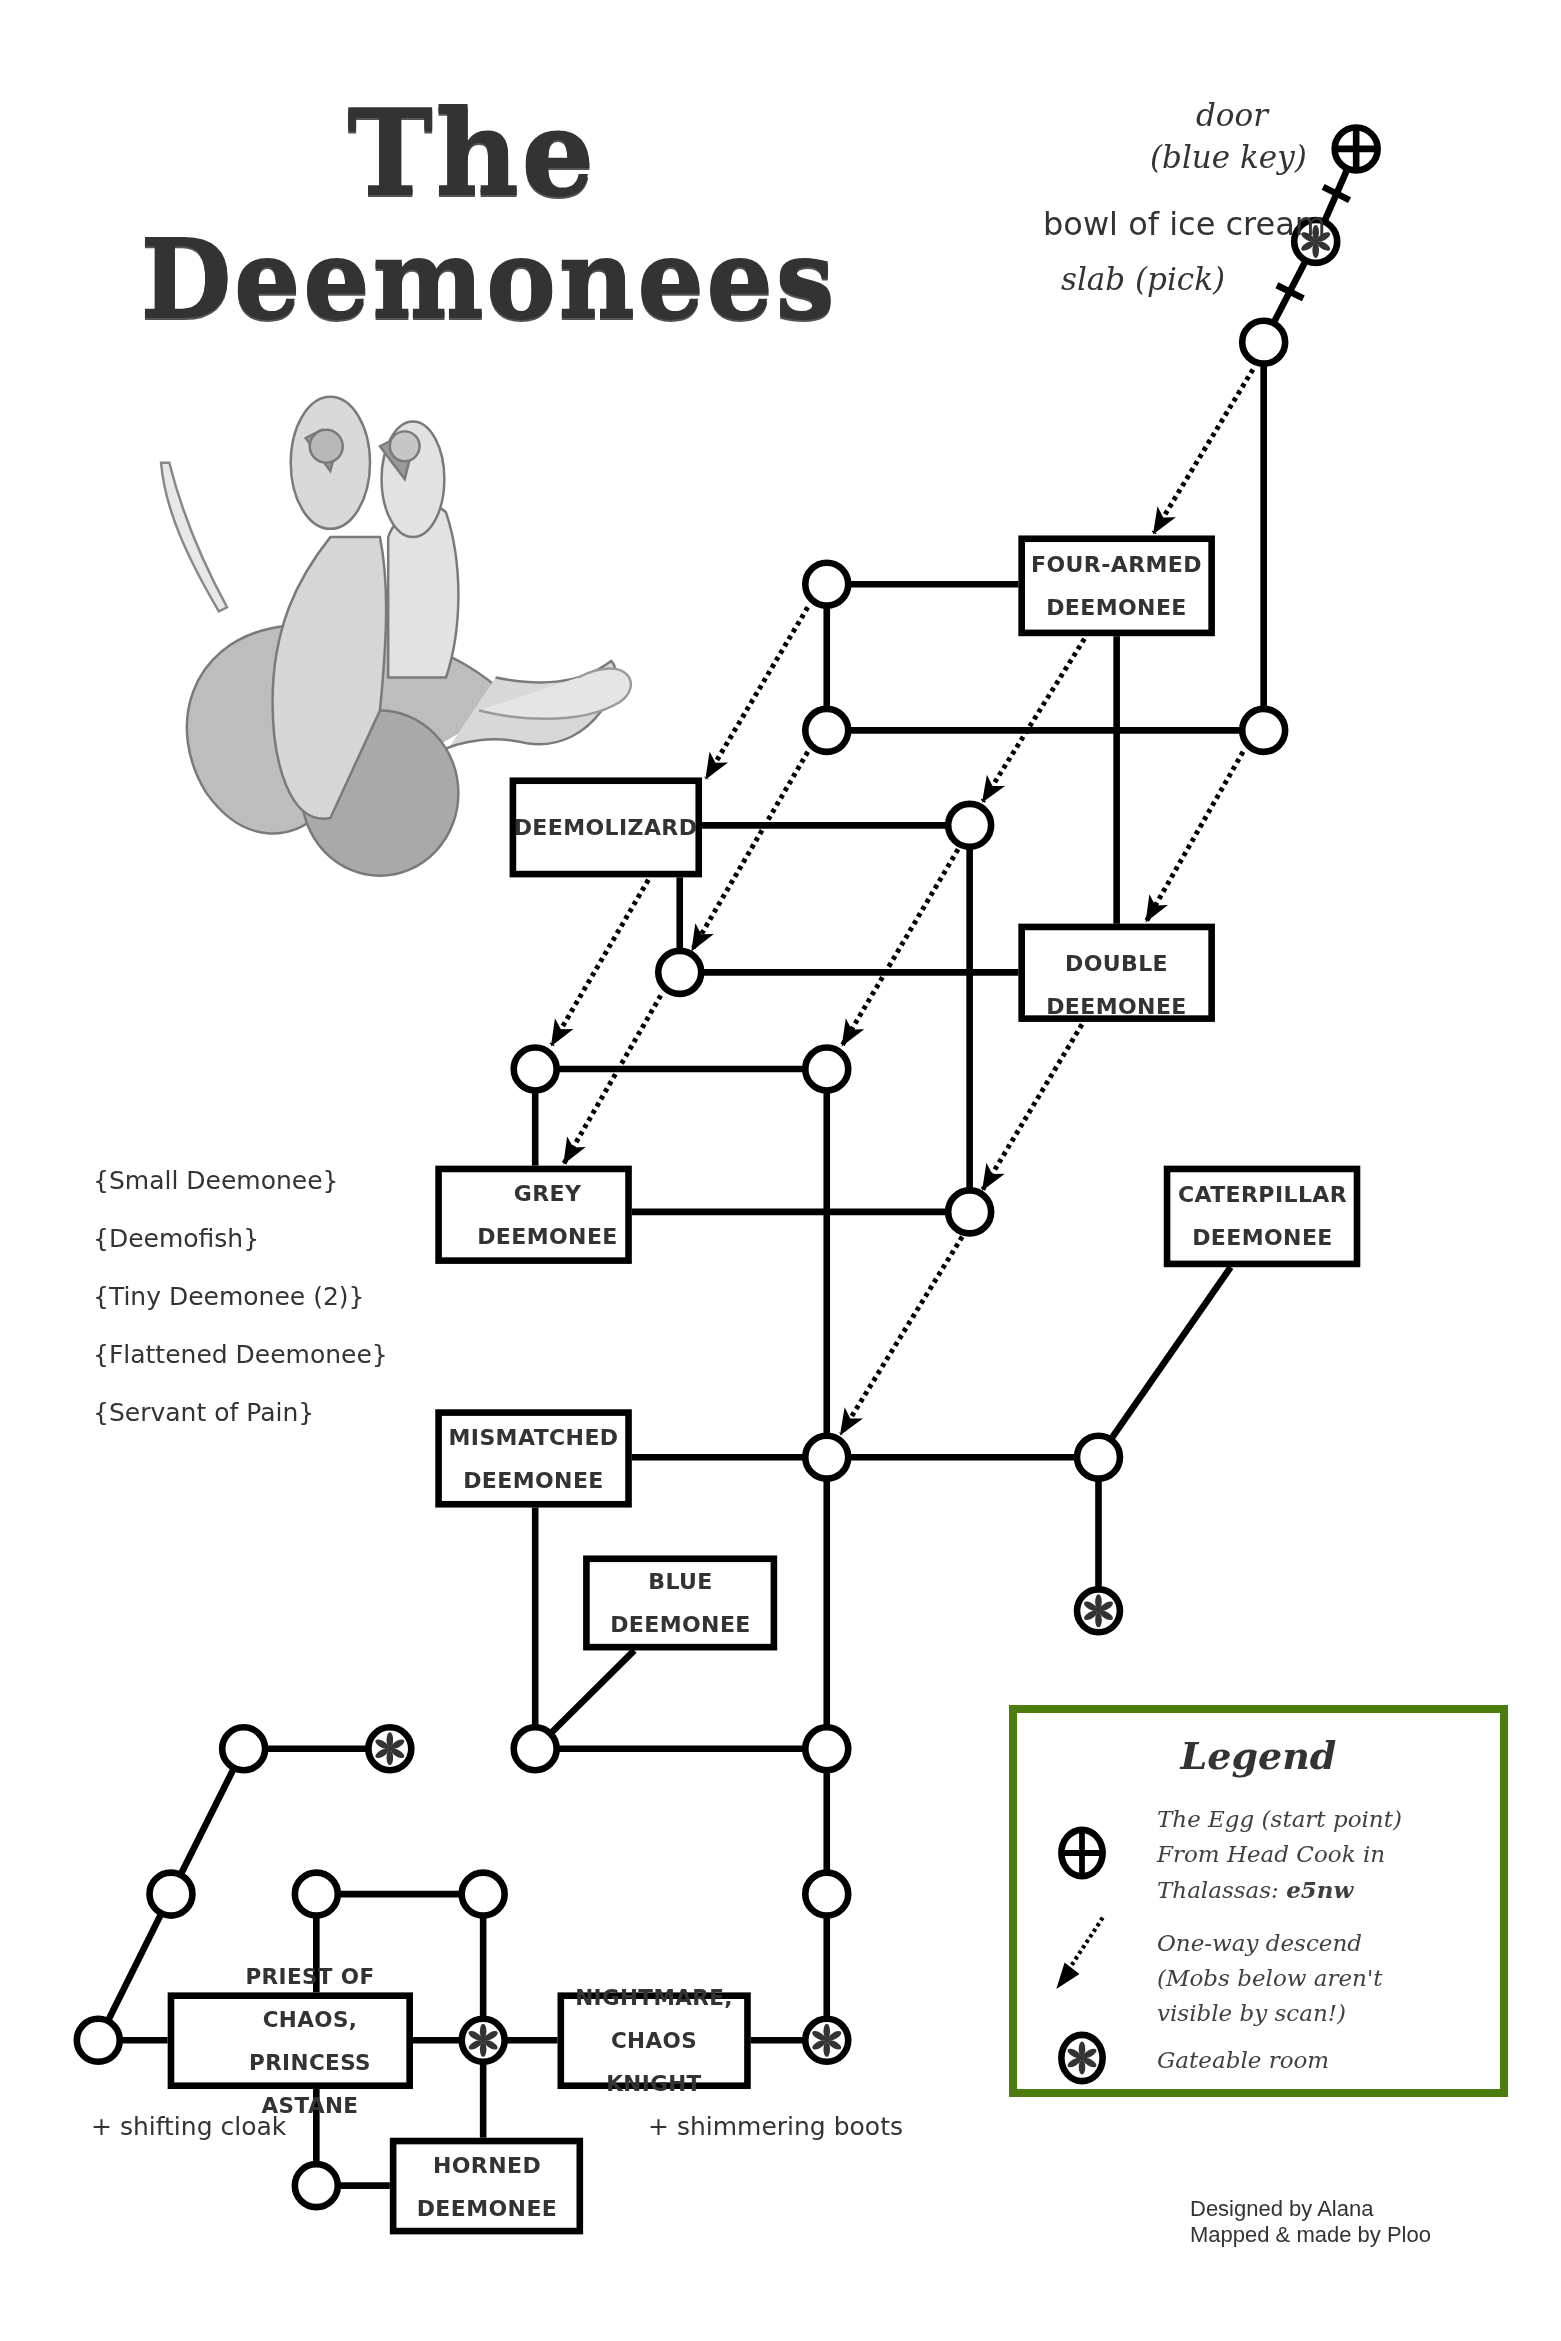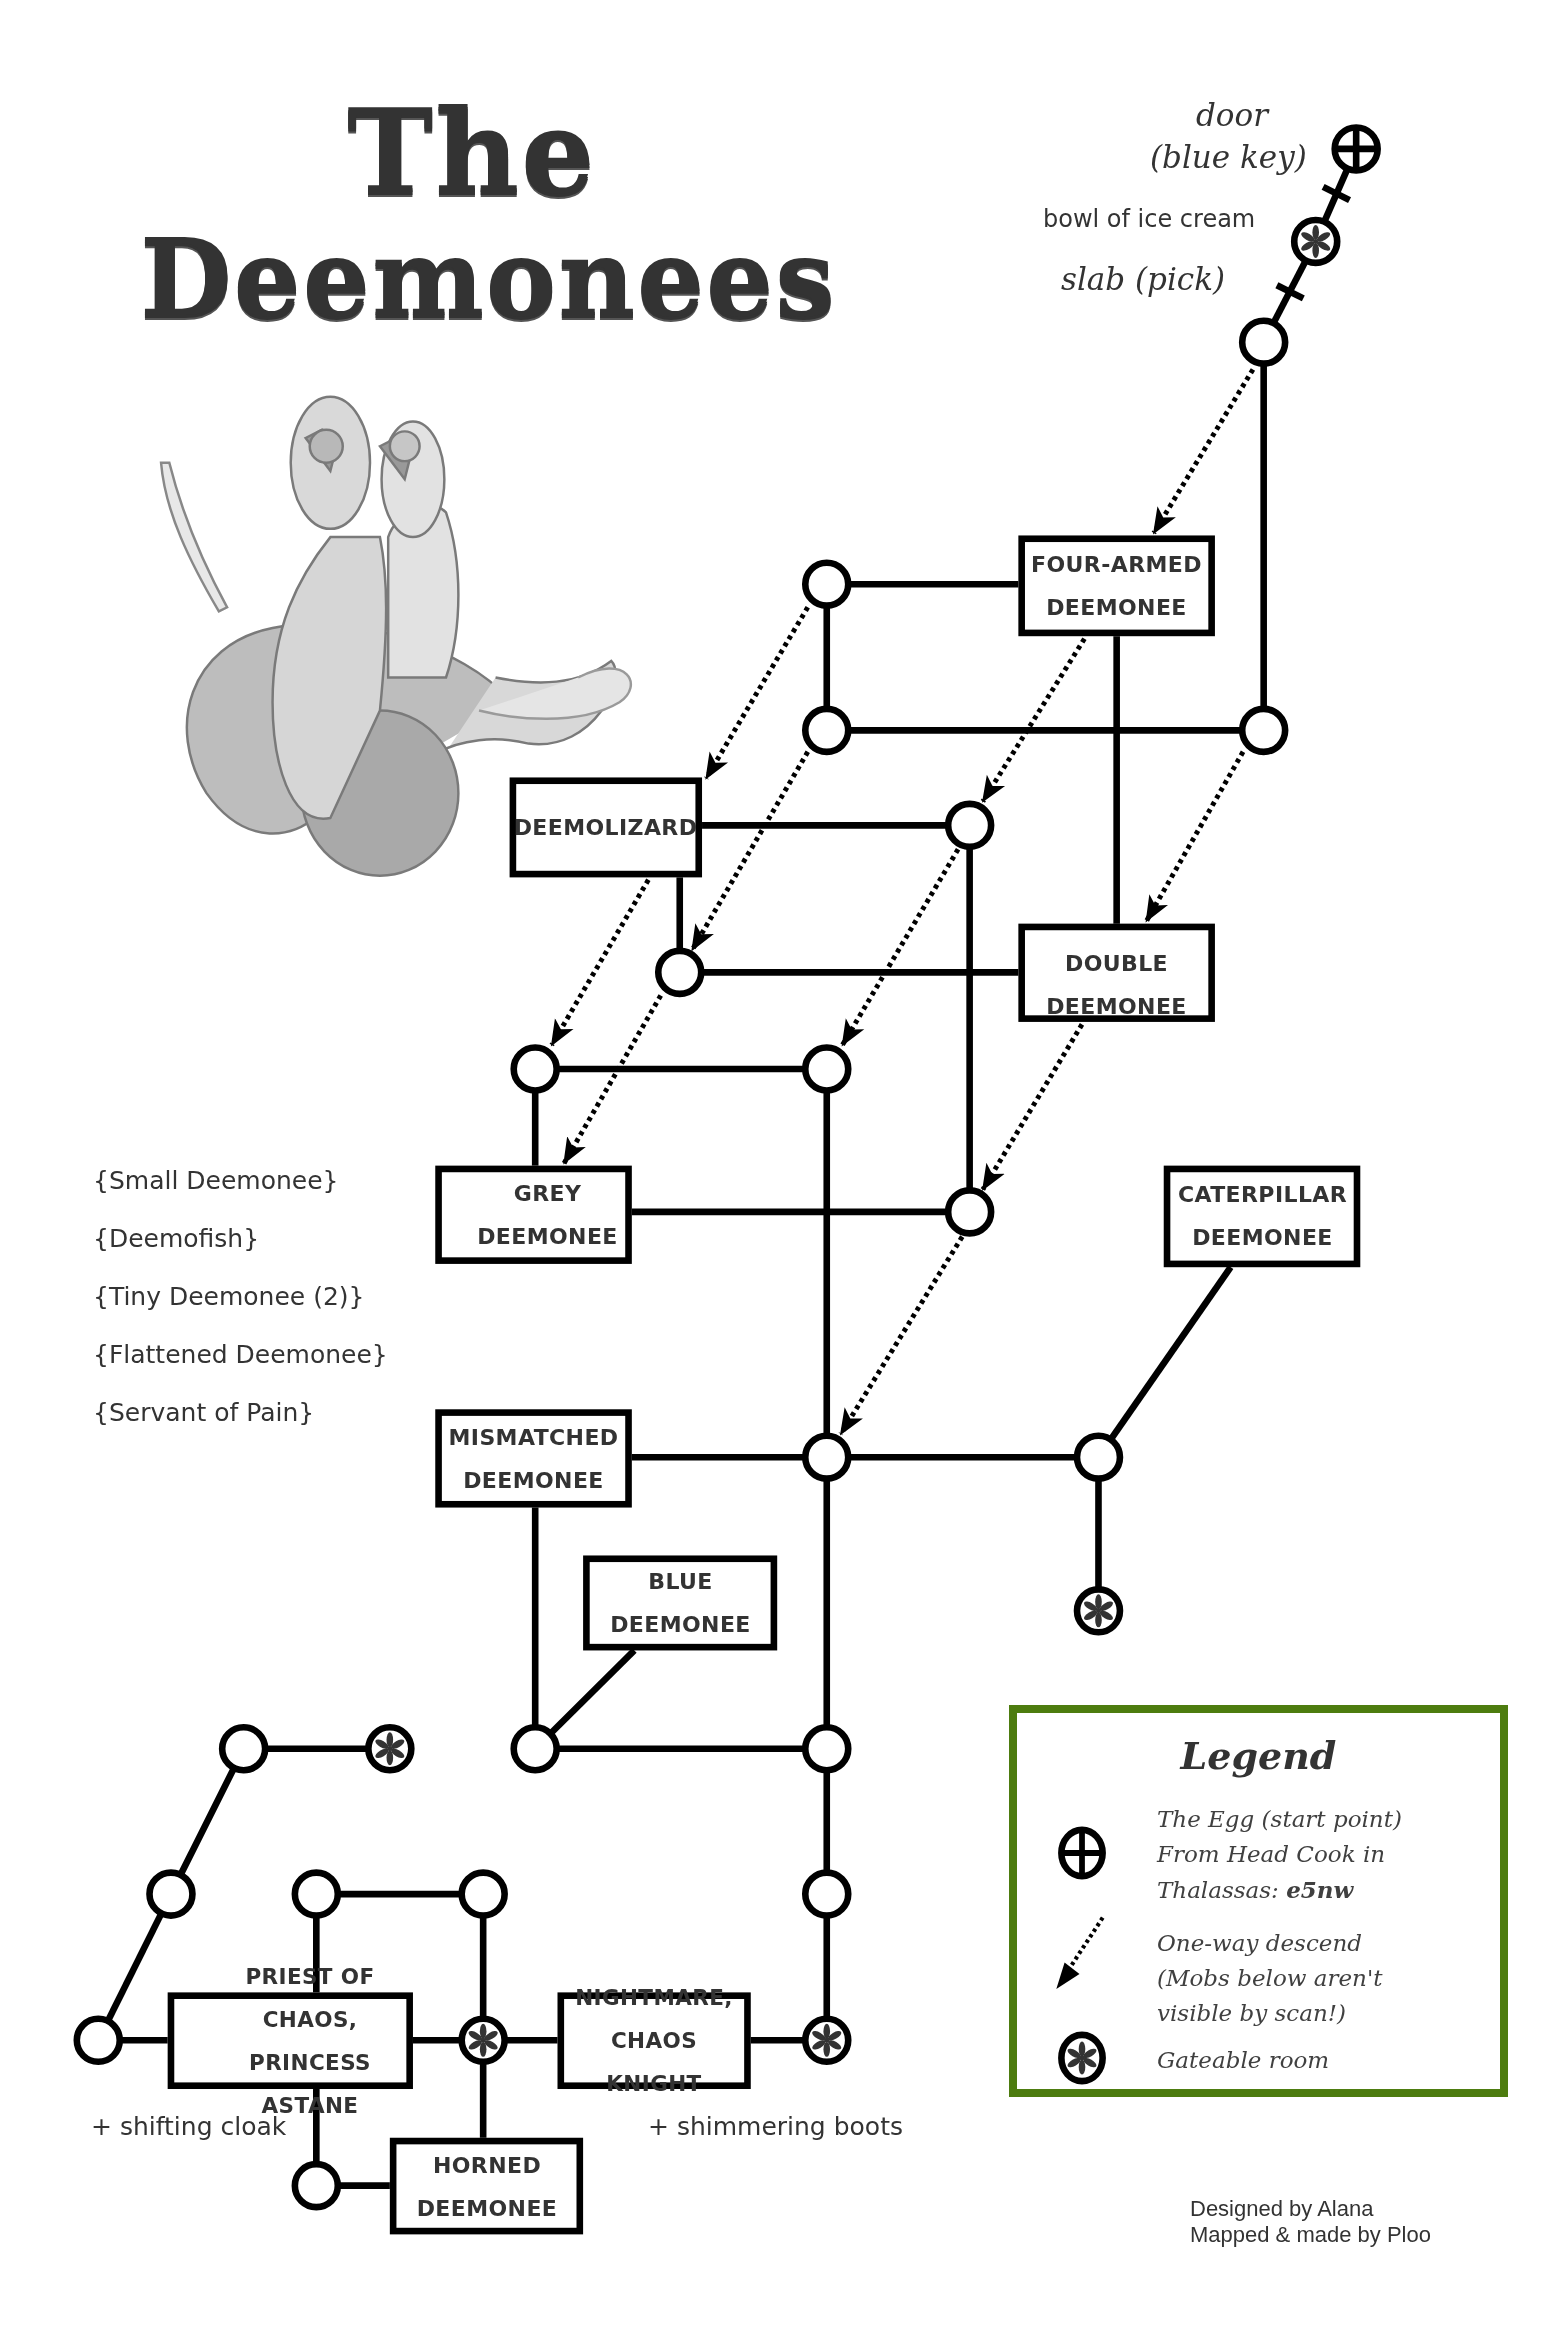--- a/index.html
+++ b/index.html
@@ -177,21 +177,21 @@
     <line x1="0" y1="-26" x2="0" y2="26" stroke="#000" stroke-width="8"></line>
     <line x1="-26" y1="0" x2="26" y2="0" stroke="#000" stroke-width="8"></line>
   </g>
 </svg>
 
 <div class="title title-the">The</div>
 <div class="title title-main">Deemonees</div>
 
 <div class="serif-italic" style="left:1196px; top:97px; font-size:31px;">door</div>
 <div class="serif-italic" style="left:1150px; top:139px; font-size:31px;">(blue key)</div>
-<div class="note" style="left:1043px; top:205px; font-size:24px;">bowl of ice cream</div>
+<div class="note" style="left:1043px; top:205px; font-size:32px;">bowl of ice cream</div>
 <div class="serif-italic" style="left:1061px; top:261px; font-size:31px;">slab (pick)</div>
 
 <div class="room-label" style="left:1025px; top:542px; width:183px; height:88px;text-align:center;">FOUR-ARMED
 DEEMONEE</div>
 <div class="room-label" style="left:516px; top:784px; width:179px; height:87px;">DEEMOLIZARD</div>
 <div class="room-label" style="left:1025px; top:930px; width:183px; height:110px;">DOUBLE
 DEEMONEE</div>
 <div class="room-label" style="left:442px; top:1172px; width:183px; height:85px;padding-left:28px;">GREY
 DEEMONEE</div>
 <div class="room-label" style="left:1171px; top:1172px; width:183px; height:88px;">CATERPILLAR

